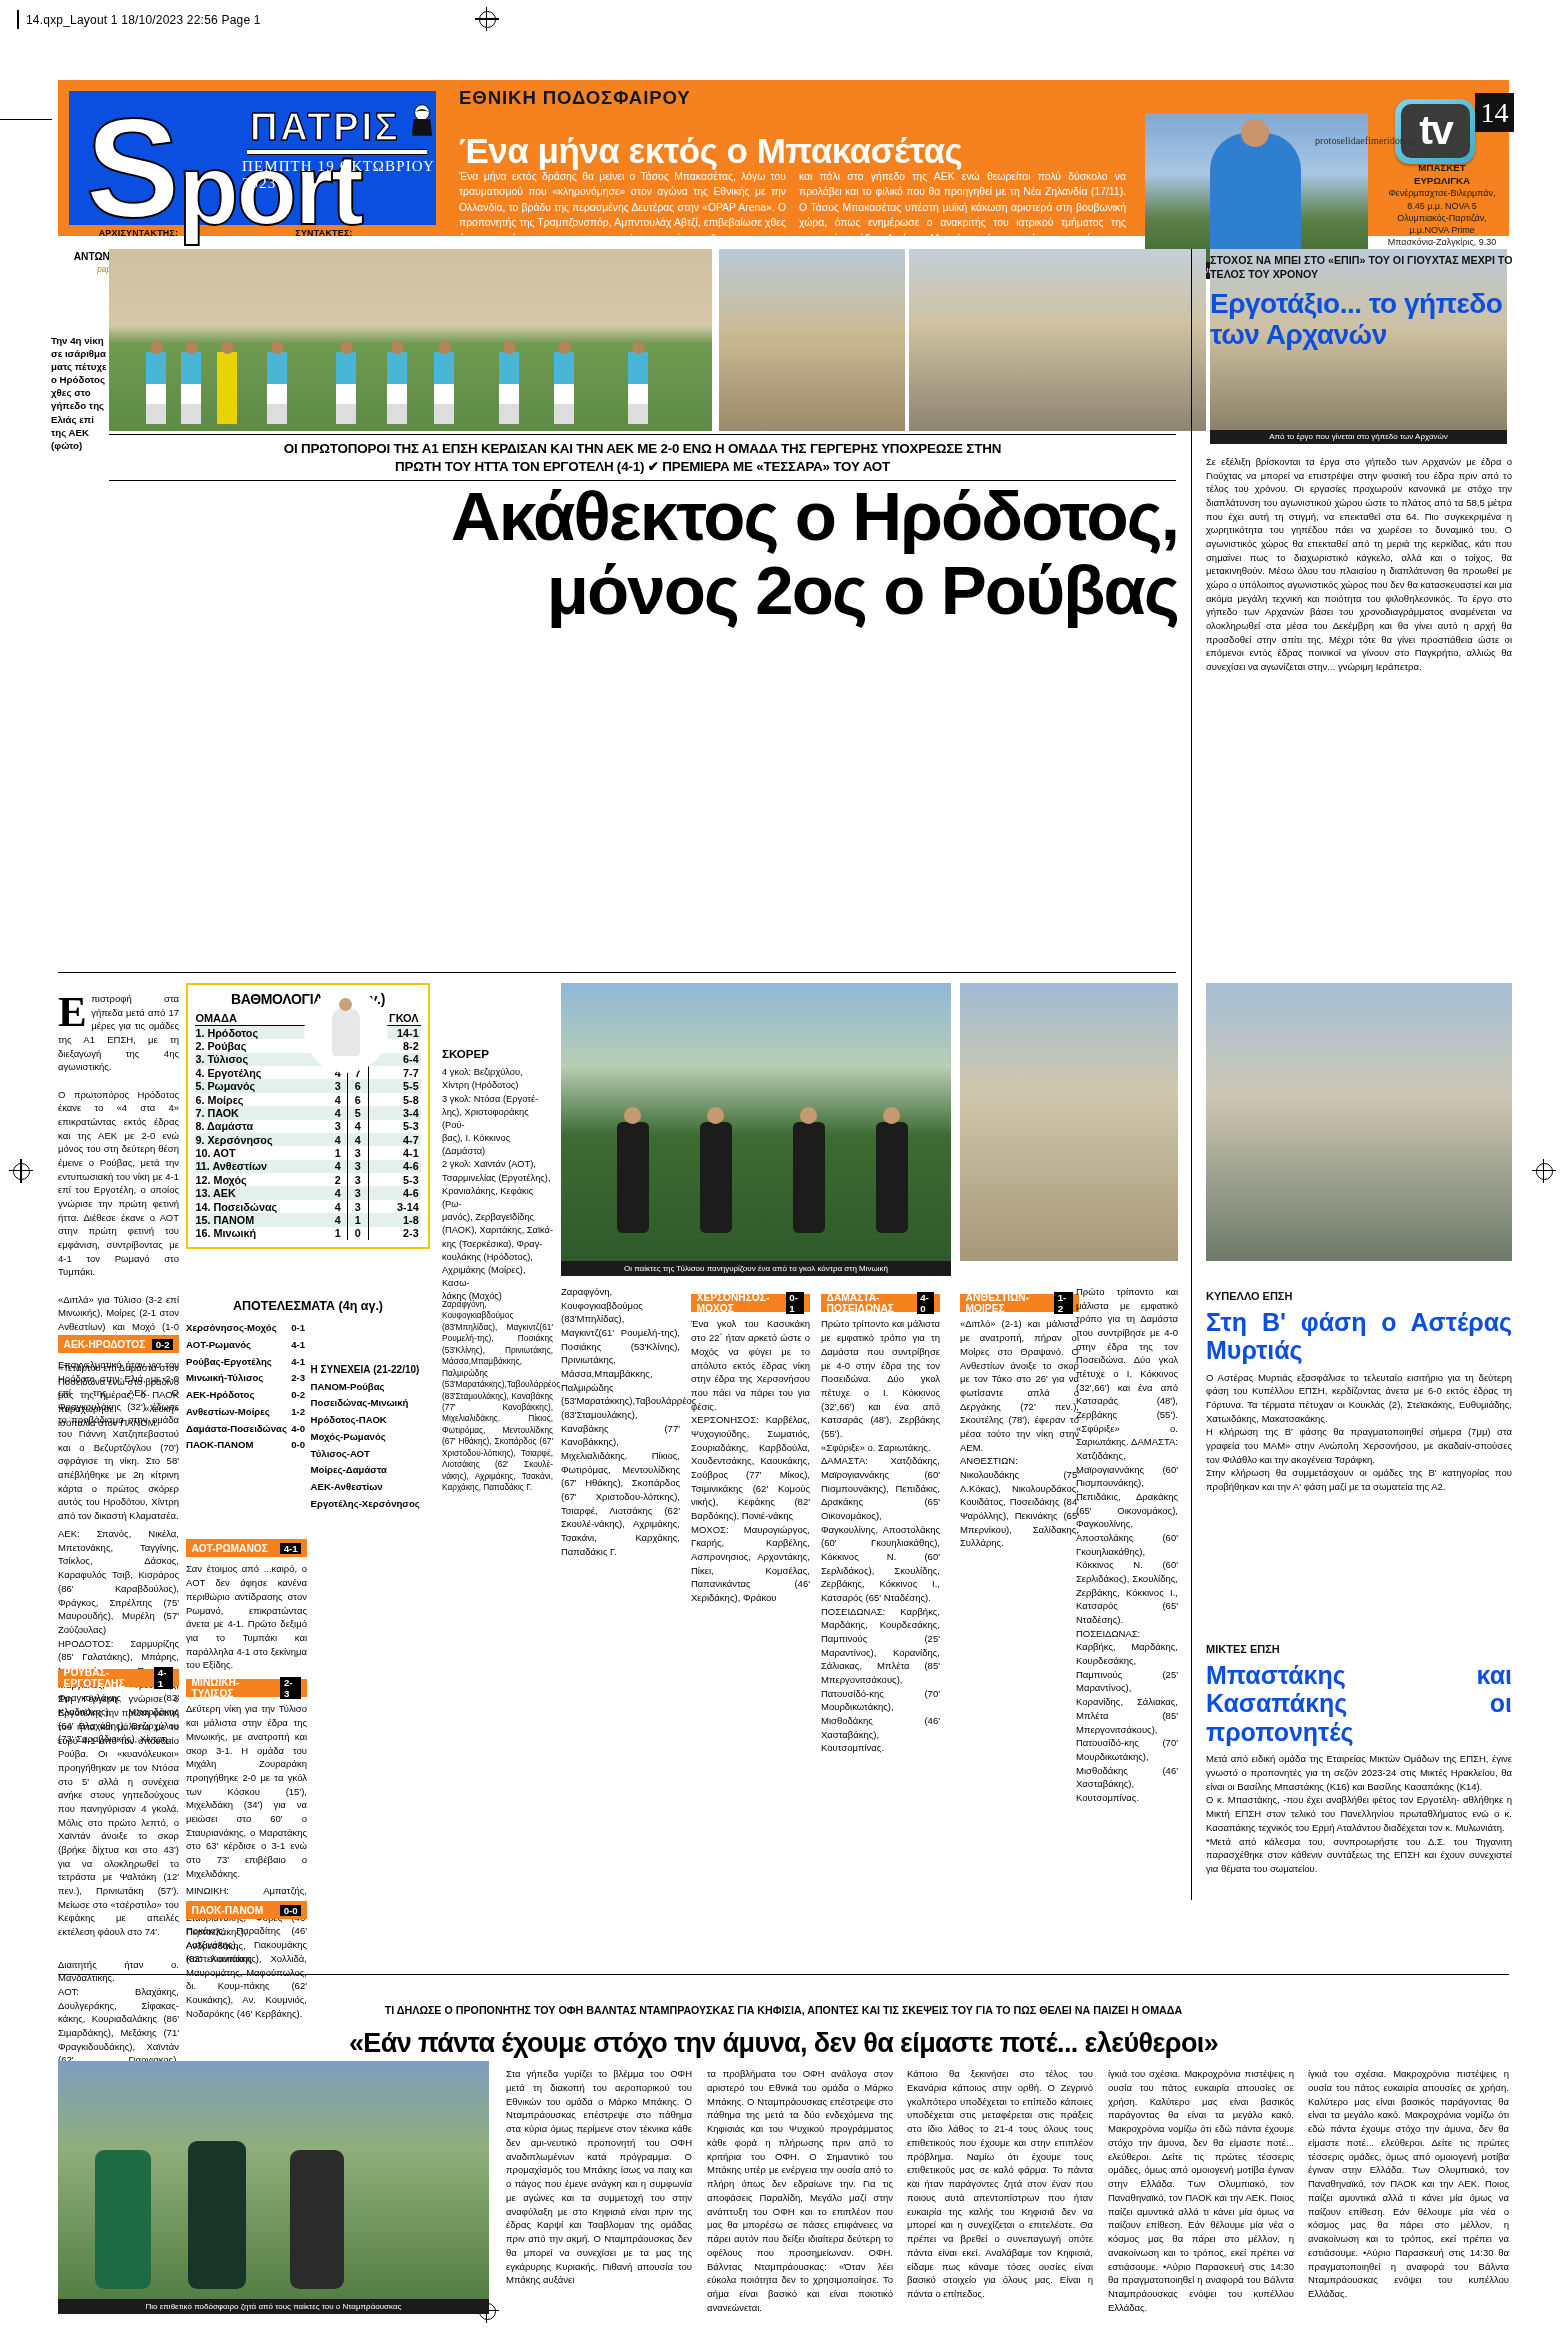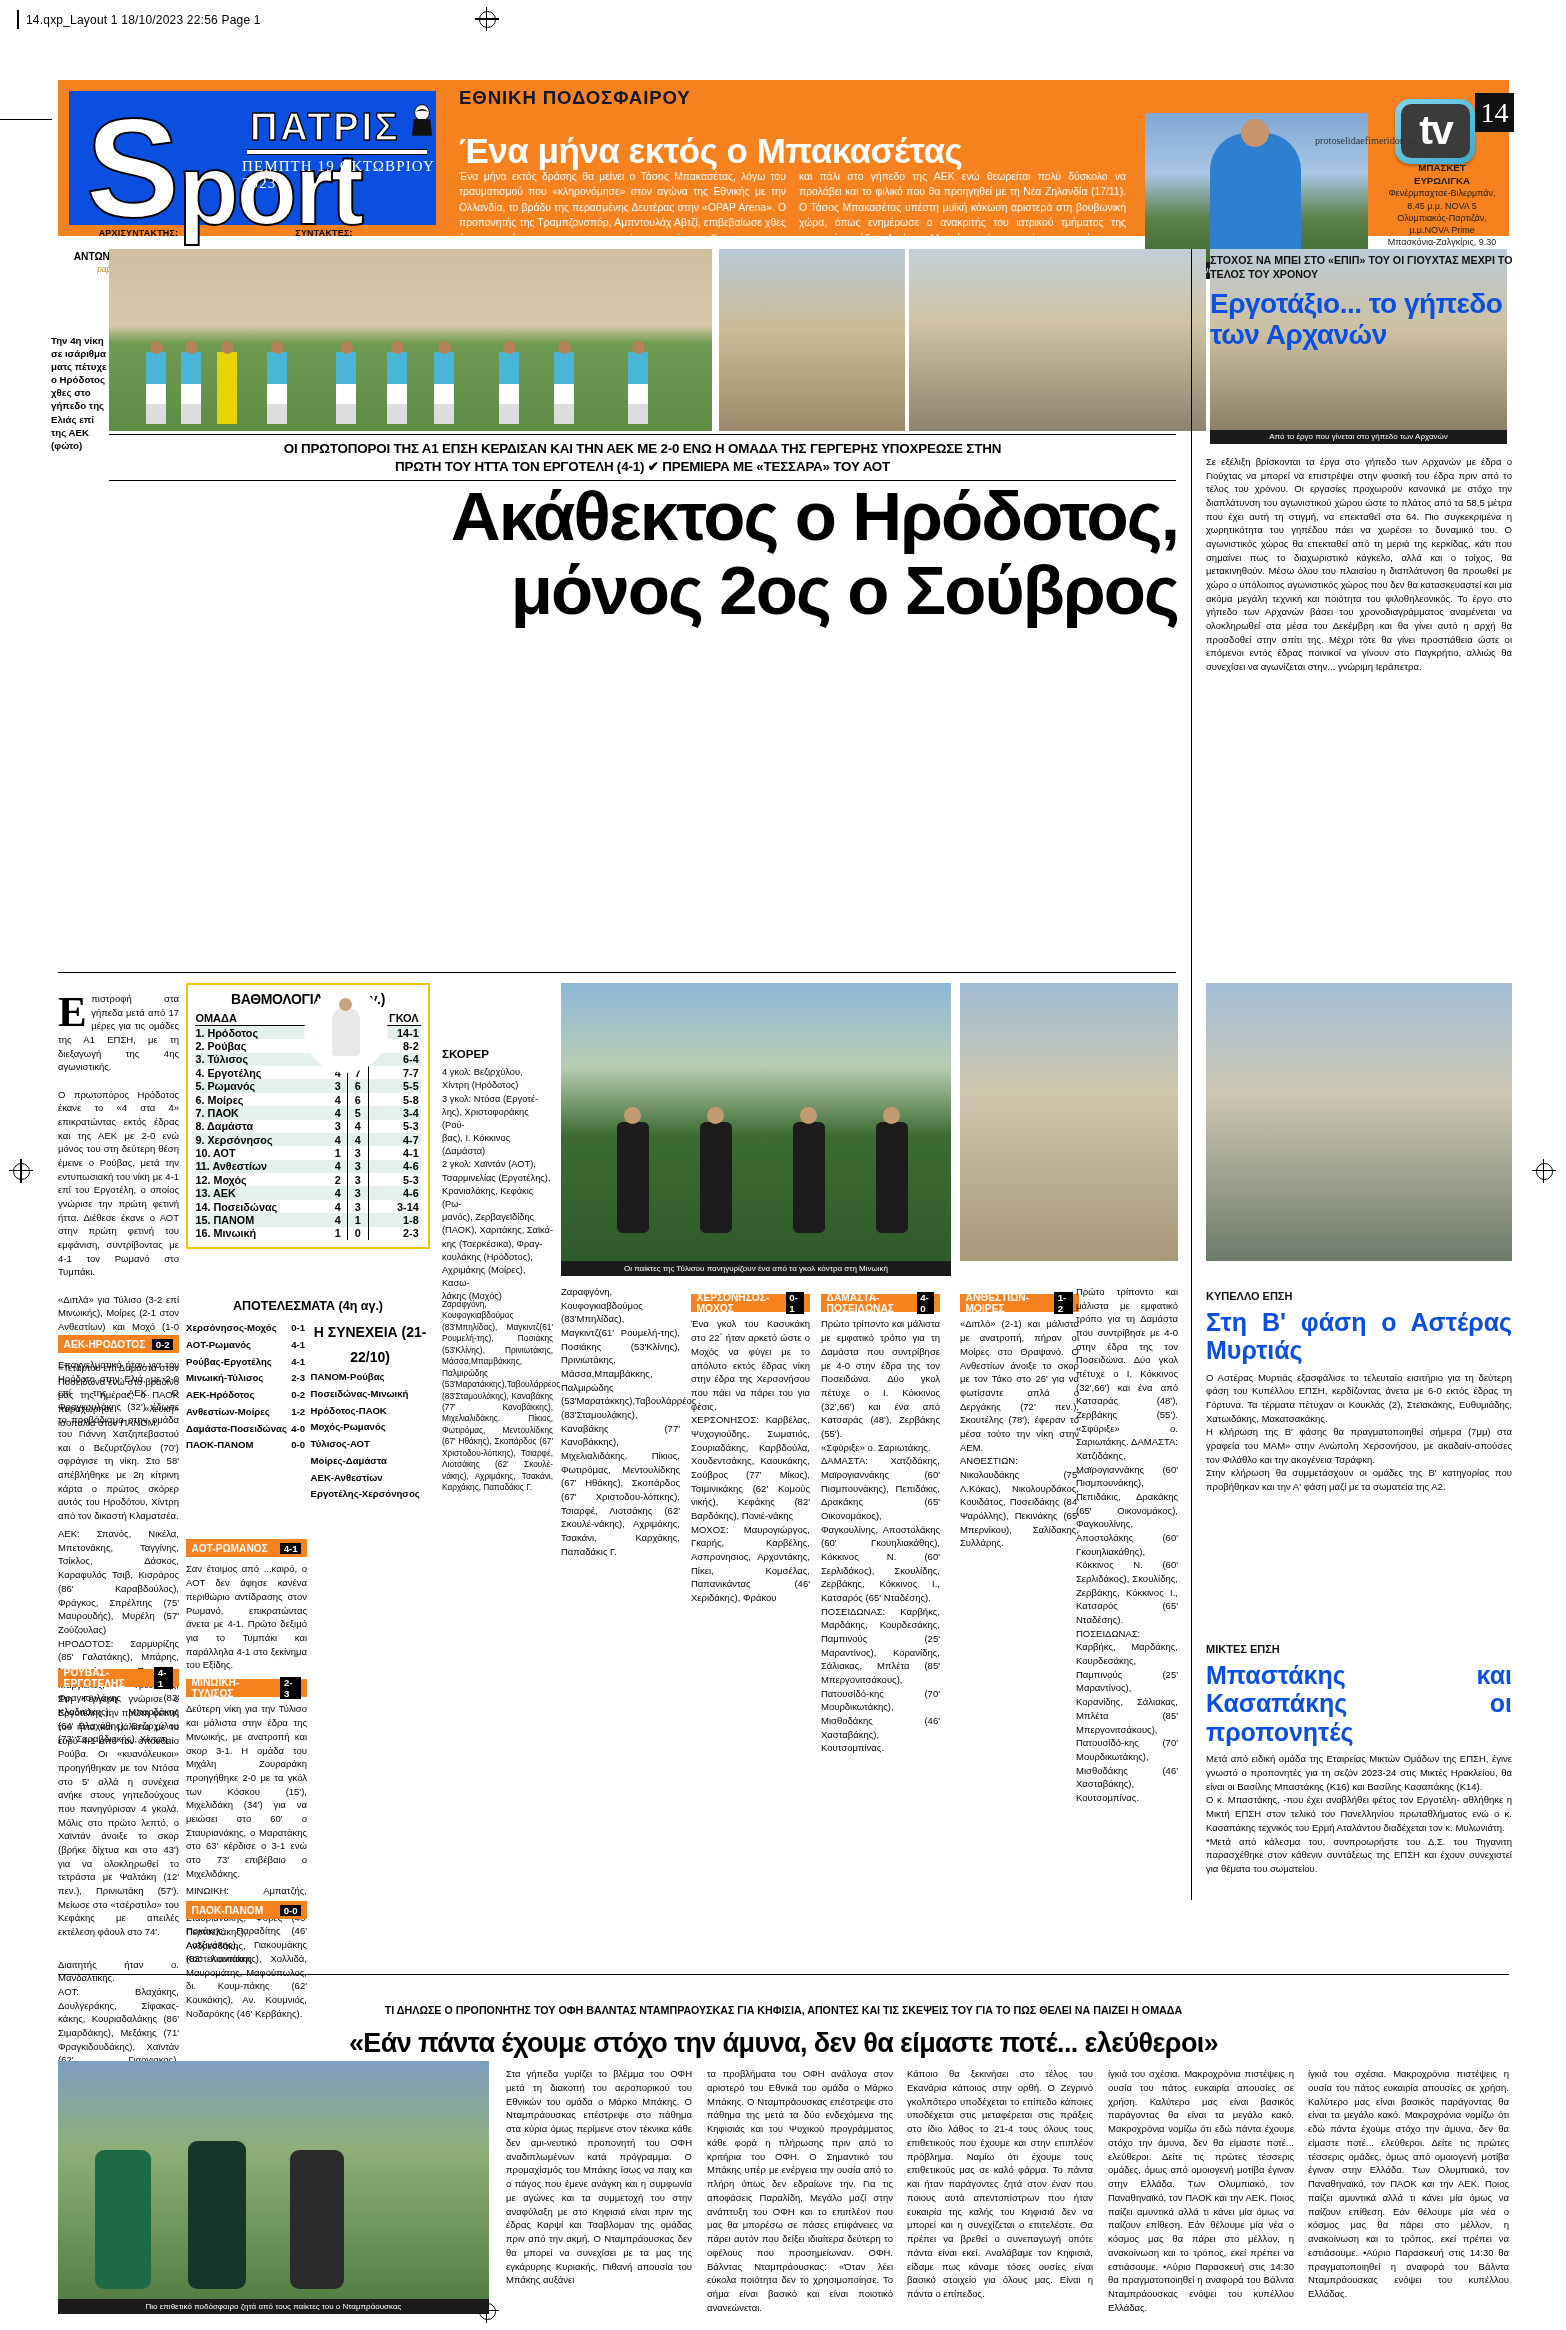--- a/index.html
+++ b/index.html
@@ -94,21 +94,21 @@
   table.stand td{padding:0.7px 0;}
   table.stand tr:nth-child(odd) td{background:#E3F0EC;}
   table.stand .c{text-align:center;}
   table.stand .r{text-align:right;padding-right:1.9px;}
   .vline{border-left:1.5px solid #000;}
 
   .res-title{position:absolute;left:186px;top:1299px;width:244px;text-align:center;font-size:12.5px;font-weight:bold;}
   .res-cols{position:absolute;left:186px;top:1320px;width:244px;display:flex;gap:5.6px;}
   .res-c{width:119px;font-size:9.6px;font-weight:bold;line-height:1.75;}
   .res-c .row{display:flex;justify-content:space-between;}
-  .res-hdr{font-size:14px;font-weight:bold;text-align:center;}
+  .res-hdr{font-size:10px;font-weight:bold;margin-top:41px;}
 
   .circlelogo{position:absolute;left:306px;top:991px;width:80px;height:80px;border-radius:50%;background:#fff;box-shadow:0 0 0 1.9px #fff;overflow:hidden;}
   .cl-p{position:absolute;left:26px;top:16.7px;width:28px;height:48px;background:#e8e8e8;border-radius:11px 11px 3.7px 3.7px;}
   .cl-h{position:absolute;left:33px;top:7.4px;width:13px;height:13px;background:#caa27a;border-radius:50%;}
 
   .scorer{position:absolute;left:442px;top:1046px;width:111px;font-size:9.3px;line-height:1.42;}
   .scorer h4{margin:0 0 3.7px;font-size:11.6px;font-weight:bold;}
 
   .photoR1{position:absolute;left:561px;top:983px;width:390px;height:278px;background:linear-gradient(180deg,#8fb8d8 0%,#b9cdb4 30%,#3d6b33 55%,#2f5a2a 100%);}
   .photoR1 .pl{position:absolute;bottom:28px;width:32px;height:111px;background:#1c1c1c;border-radius:5.6px;}
@@ -259,21 +259,21 @@
 
   <div class="rule-h" style="left:109px;top:434px;width:1067px;"></div>
   <div class="bigstrip">
     <div>ΟΙ ΠΡΩΤΟΠΟΡΟΙ ΤΗΣ Α1 ΕΠΣΗ ΚΕΡΔΙΣΑΝ ΚΑΙ ΤΗΝ ΑΕΚ ΜΕ 2-0 ΕΝΩ Η ΟΜΑΔΑ ΤΗΣ ΓΕΡΓΕΡΗΣ ΥΠΟΧΡΕΩΣΕ ΣΤΗΝ</div>
     <div>ΠΡΩΤΗ ΤΟΥ ΗΤΤΑ ΤΟΝ ΕΡΓΟΤΕΛΗ (4-1) ✔ ΠΡΕΜΙΕΡΑ ΜΕ «ΤΕΣΣΑΡΑ» ΤΟΥ ΑΟΤ</div>
   </div>
   <div class="rule-h" style="left:109px;top:480px;width:1067px;"></div>
 
   <div class="mainhead">
     <span class="l1">Ακάθεκτος ο Ηρόδοτος,</span>
-    <span class="l2">μόνος 2ος ο Σούβρος</span>
+    <span class="l2">μόνος 2ος ο Ρούβας</span>
   </div>
 
   <div class="rule-h" style="left:58px;top:972px;width:1118px;"></div>
   <div class="vrule" style="left:1191px;top:249px;height:1651px;"></div>
   <div class="vrule" style="left:1191px;top:249px;height:0;"></div>
 
   <div class="col colA">
     <span class="dropcap">Ε</span>
     <span style="white-space:pre-line;">πιστροφή στα γήπεδα μετά από 17 μέρες για τις ομάδες  της Α1 ΕΠΣΗ, με τη διεξαγωγή της 4ης αγωνιστικής.
 

